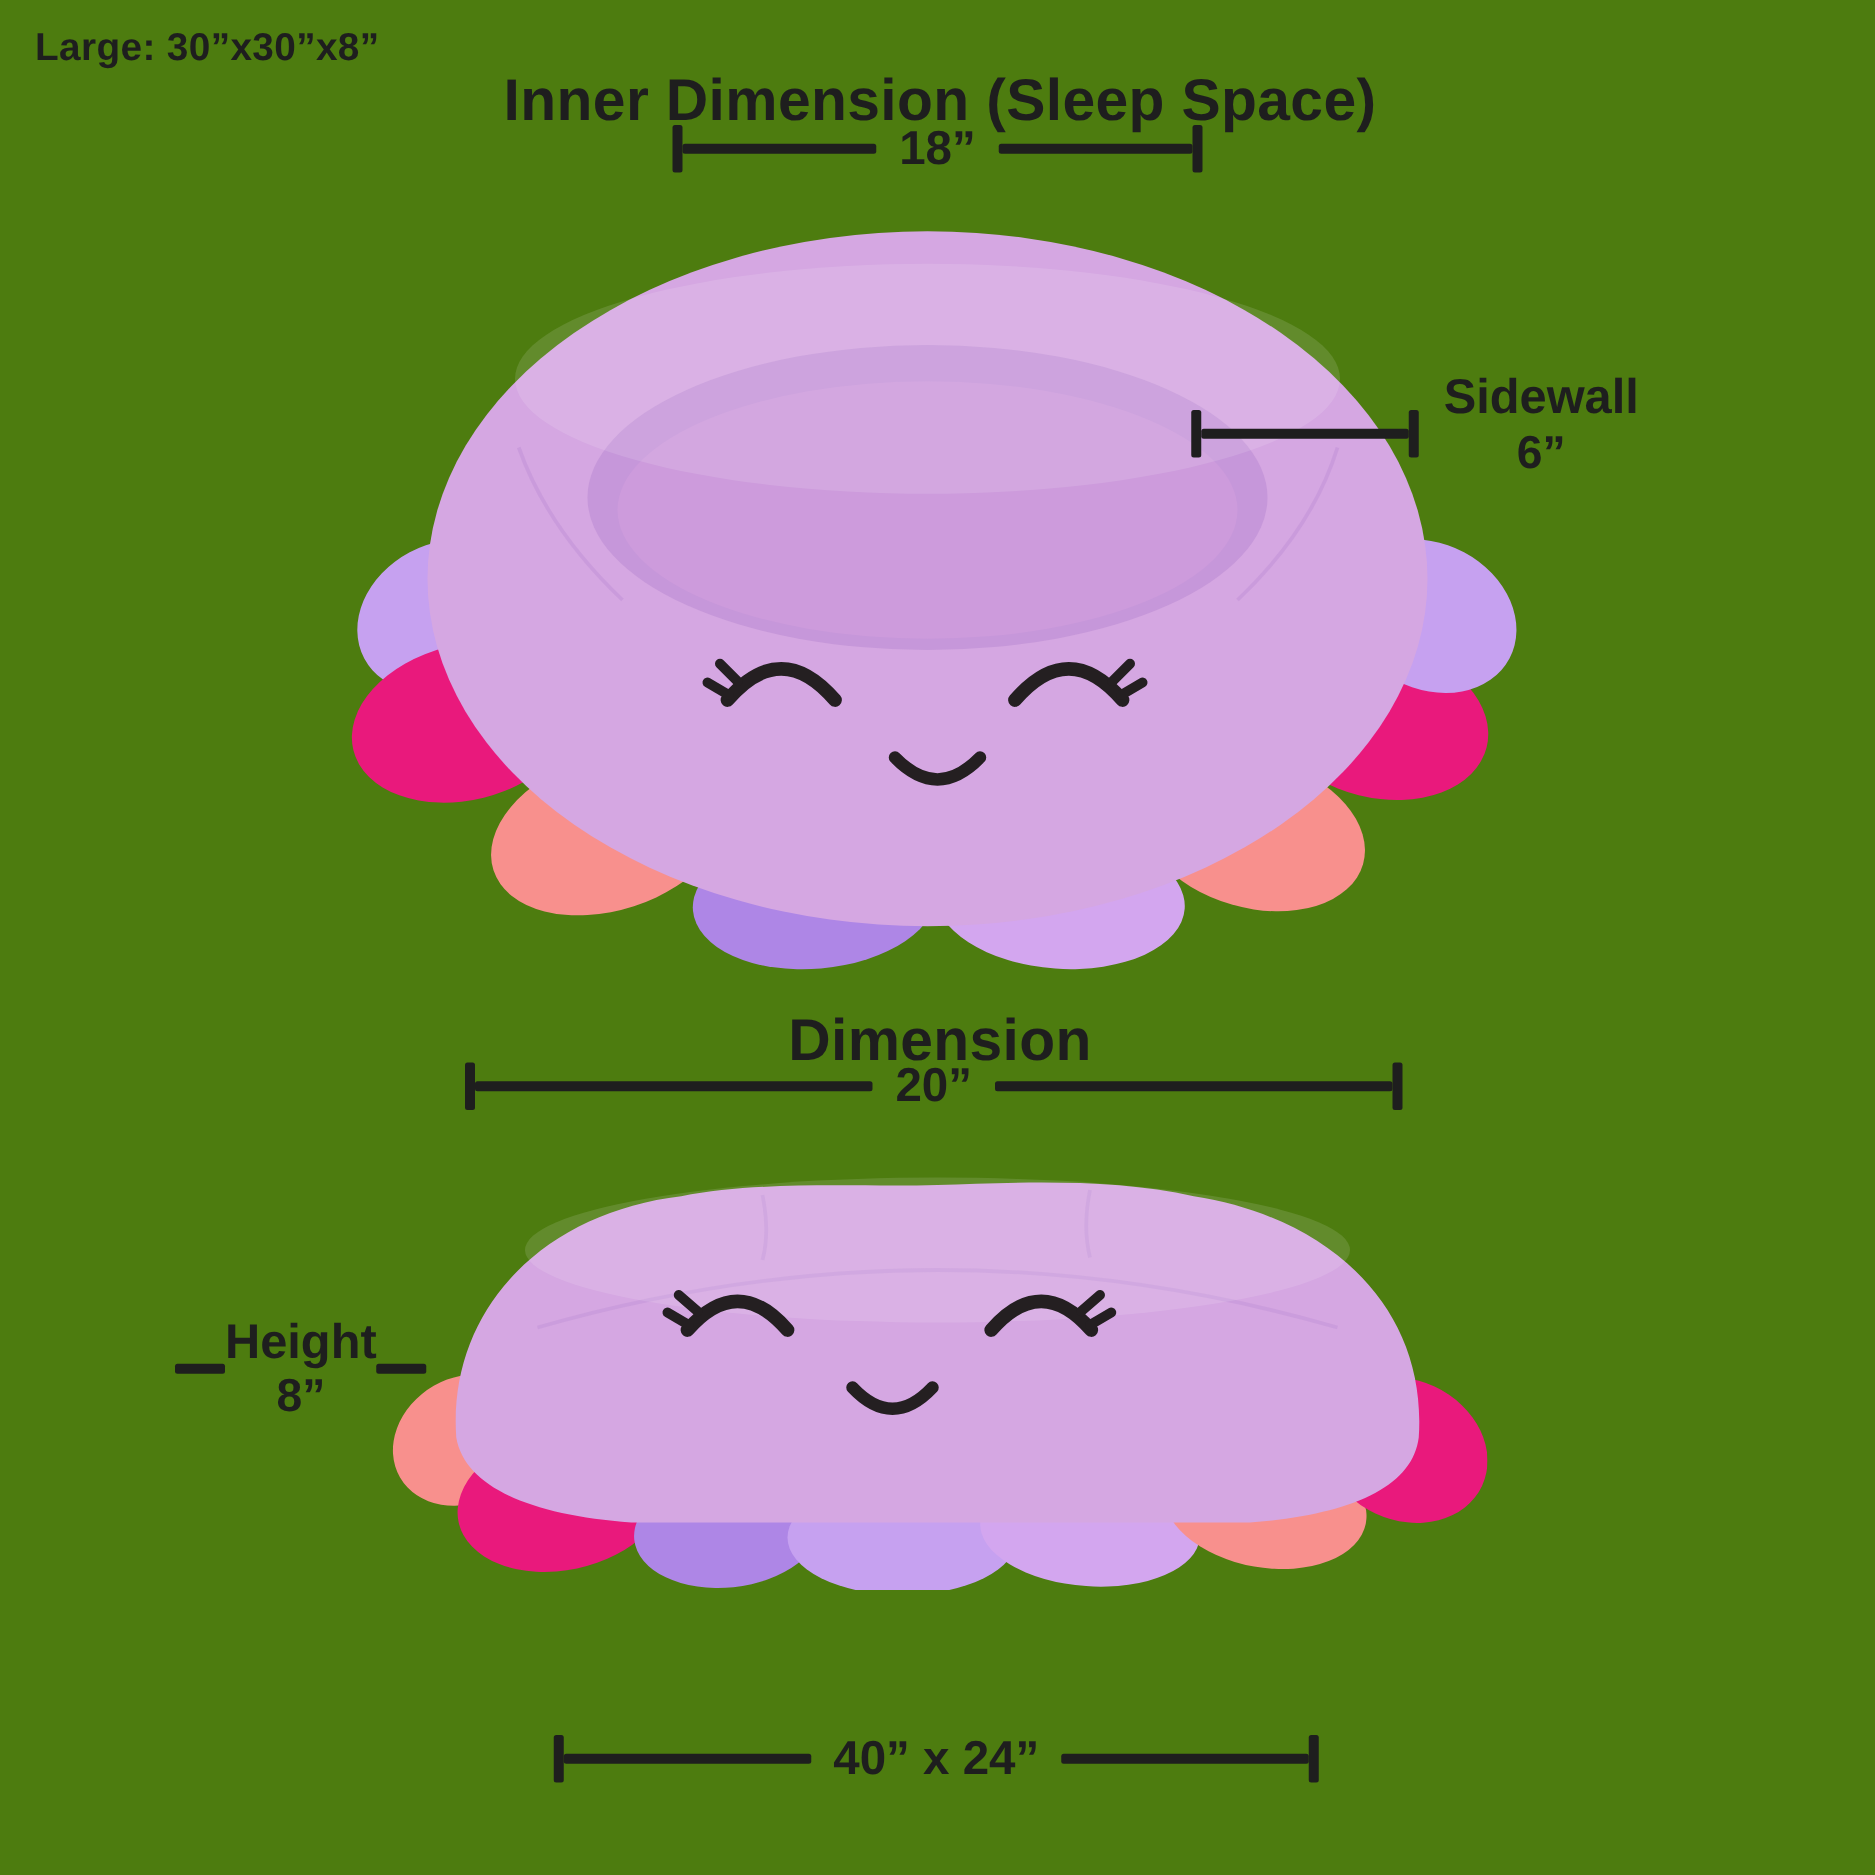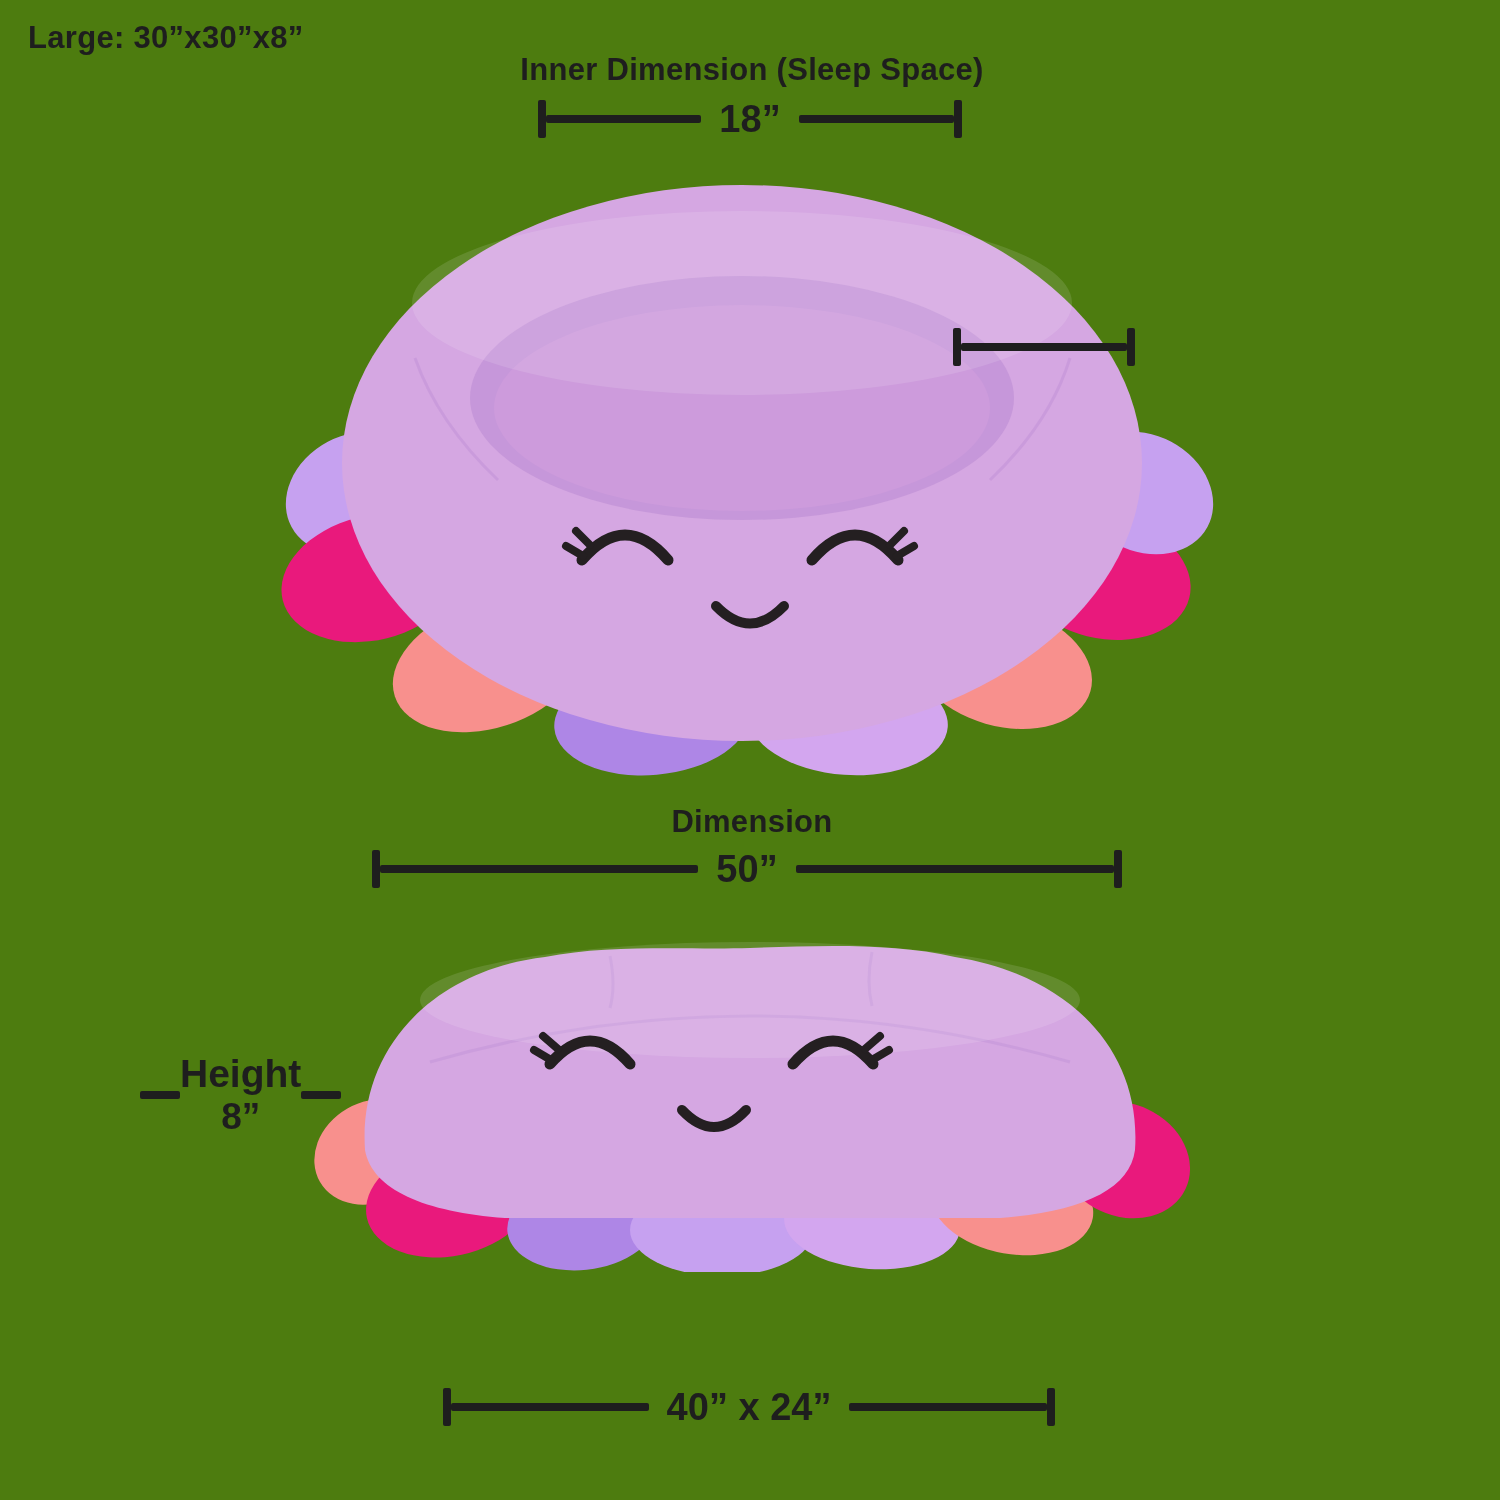--- a/index.html
+++ b/index.html
@@ -7,21 +7,21 @@
     position:relative;width:1500px;height:1500px;background:#4d7c0f;
     font-family:"Liberation Sans",sans-serif;color:var(--annotation,#1e1e1e);
     overflow:hidden;
   }
   .size-label{
     position:absolute;left:28px;top:20px;
     font-size:31px;font-weight:800;letter-spacing:.3px;white-space:pre;
   }
   .ann-title{
     position:absolute;left:4px;right:0;text-align:center;
-    font-size:31px;font-weight:800;letter-spacing:.3px;
+    font-size:47px;font-weight:800;letter-spacing:.3px;
   }
   .side-label{
     position:absolute;text-align:center;font-weight:800;line-height:1.15;
   }
   .side-label .l1{font-size:39px;}
   .side-label .l2{font-size:37px;}
   
   .dim-bar{position:absolute;display:flex;align-items:center;}
   .dim-bar .cap{width:8px;height:38px;background:var(--annotation,#1e1e1e);border-radius:2px;flex:0 0 auto;}
   .dim-bar .seg{flex:1 1 auto;height:8px;background:var(--annotation,#1e1e1e);border-radius:2px;}
@@ -79,26 +79,30 @@
       <path d="M610 387 L624 373" stroke-width="8"></path>
       <path d="M436 448 Q470 483 504 448" stroke-width="10"></path>
     </g>
   </svg>
 
   <div class="dim-bar" style="left:953px;top:328px;width:182px;">
     <span class="cap"></span>
     <span class="seg"></span>
     <span class="cap"></span>
   </div>
+  <div class="side-label" style="left:1145px;top:296px;width:176px;">
+    <div class="l1">Sidewall</div>
+    <div class="l2">6”</div>
+  </div>
 
   <div class="ann-title" style="top:804px;">Dimension</div>
   <div class="dim-bar" style="left:372px;top:850px;width:750px;">
     <span class="cap"></span>
     <span class="seg"></span>
-    <span class="val">50”</span>
+    <span class="val">20”</span>
     <span class="seg"></span>
     <span class="cap"></span>
   </div>
 
   <svg class="bed-svg" style="left:310px;top:912px;" width="880" height="360" viewBox="0 0 880 360">
     <g>
       <ellipse cx="62" cy="240" rx="60" ry="50" transform="rotate(-30 62 240)" fill="var(--tentacle-coral)"></ellipse>
       <ellipse cx="140" cy="288" rx="85" ry="56" transform="rotate(-12 140 288)" fill="var(--tentacle-hot-pink)"></ellipse>
       <ellipse cx="272" cy="312" rx="75" ry="46" transform="rotate(-6 272 312)" fill="var(--tentacle-purple)"></ellipse>
       <ellipse cx="412" cy="318" rx="92" ry="46" fill="var(--tentacle-light-purple)"></ellipse>

